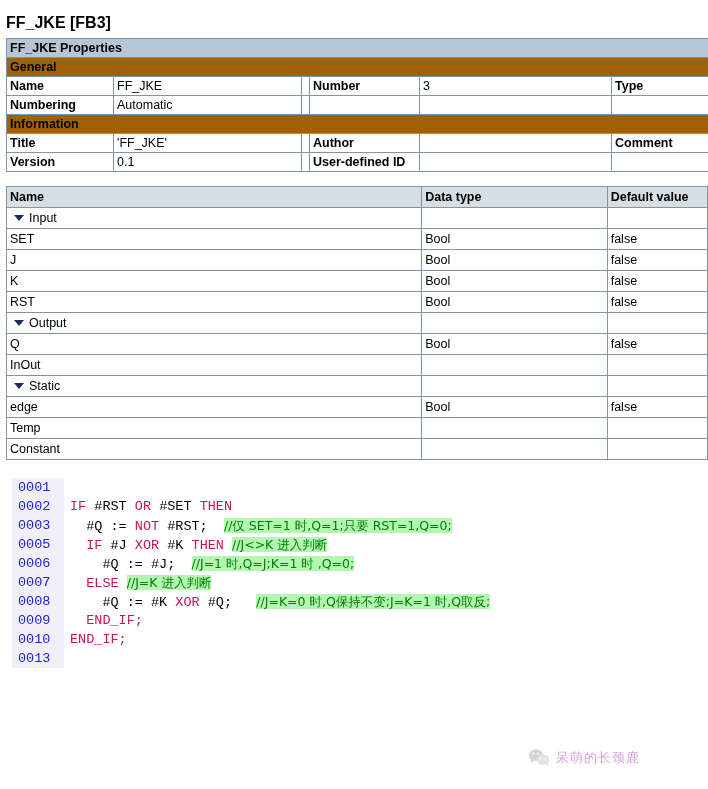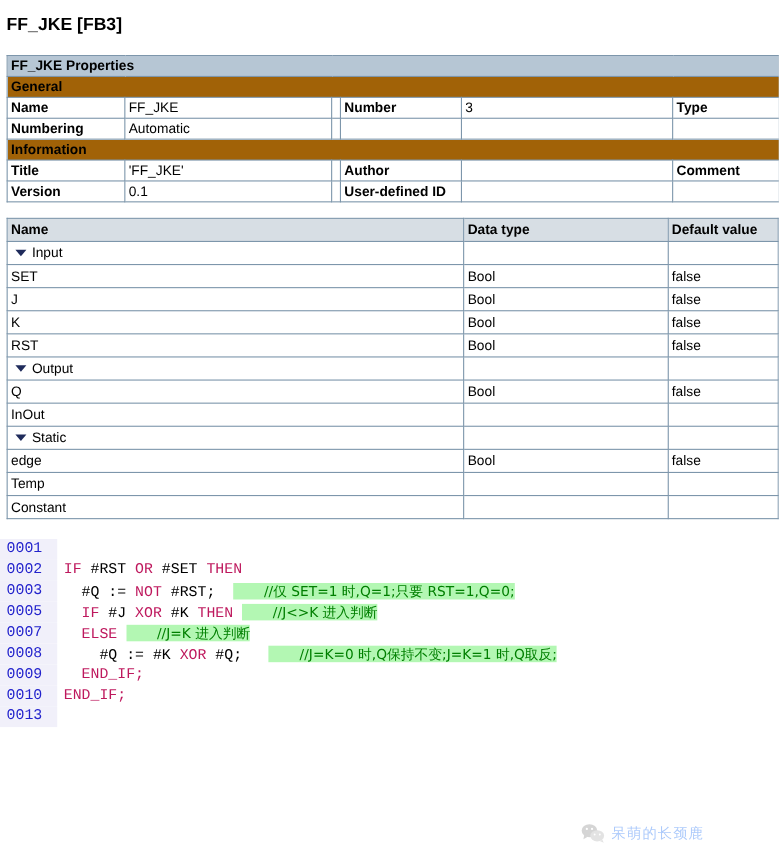--- a/index.html
+++ b/index.html
@@ -20,21 +20,21 @@
   .page-title {
     font-size: 16px;
     font-weight: bold;
     letter-spacing: 0px;
     padding: 8px 6px 0 6px;
     line-height: 30px;
   }
 
   
   .props-wrap {
-    margin: 12px 0 0 6px;
+    margin: 0 0 0 6px;
     width: 628px;
   }
   table.props {
     border-collapse: collapse;
     table-layout: fixed;
     width: 702px;
     font-size: 12.5px;
   }
   table.props td {
     border: 1px solid #7d96ab;
@@ -96,21 +96,21 @@
     border-right: 5px solid transparent;
     border-top: 6px solid #1f2b5b;
     vertical-align: middle;
     margin: 0 5px 2px 4px;
   }
   .ind-nogroup { padding-left: 21px; }
   .ind-member { padding-left: 44px; }
 
   
   .code-wrap {
-    margin: 18px 0 0 0;
+    margin: 18px 0 0 12px;
     font-family: "Liberation Mono", monospace;
     font-size: 13.5px;
     line-height: 19px;
   }
   .code-line {
     display: flex;
     align-items: flex-start;
     height: 19px;
     white-space: pre;
   }
@@ -126,36 +126,36 @@
     padding-left: 6px;
     flex: 1 1 auto;
     white-space: pre;
   }
   .kw   { color: #be185d; }
   .var  { color: #000000; }
   .cmt  {
     color: #007f00;
     background: #b3f7b3;
   }
-  .cn   { font-family: "DejaVu Sans", sans-serif; font-size: 12.5px; padding-left: 28px; }
+  .cn   { font-family: "DejaVu Sans", sans-serif; font-size: 12.5px; }
 
   
   .watermark {
     position: absolute;
     left: 528px;
     top: 748px;
     display: flex;
     align-items: center;
     gap: 6px;
     opacity: 0.42;
   }
   .wm-text {
     font-family: "DejaVu Sans", sans-serif;
     font-size: 13px;
-    color: #3b82f6;
+    color: #a21caf;
     letter-spacing: 1px;
   }
   .wm-logo { width: 22px; height: 19px; }
 </style>
 </head>
 <body>
 
 <div class="page-title">FF_JKE [FB3]</div>
 
 <div class="props-wrap">
@@ -291,20 +291,21 @@
         </tr>
       </tbody>
   </table>
 </div>
 
 <div class="code-wrap">
     <div class="code-line"><span class="lineno">0001</span><span class="codetext"></span></div>
     <div class="code-line"><span class="lineno">0002</span><span class="codetext"><span class="kw">IF </span><span class="var">#RST </span><span class="kw">OR </span><span class="var">#SET </span><span class="kw">THEN</span></span></div>
     <div class="code-line"><span class="lineno">0003</span><span class="codetext"><span class="var">  #Q := </span><span class="kw">NOT </span><span class="var">#RST;  </span><span class="cmt cn">//仅 SET=1 时,Q=1;只要 RST=1,Q=0;</span></span></div>
     <div class="code-line"><span class="lineno">0005</span><span class="codetext"><span class="kw">  IF </span><span class="var">#J </span><span class="kw">XOR </span><span class="var">#K </span><span class="kw">THEN </span><span class="cmt cn">//J&lt;&gt;K 进入判断</span></span></div>
+    <div class="code-line"><span class="lineno">0006</span><span class="codetext"><span class="var">    #Q := #J;  </span><span class="cmt cn">//J=1 时,Q=J;K=1 时 ,Q=0;</span></span></div>
     <div class="code-line"><span class="lineno">0007</span><span class="codetext"><span class="kw">  ELSE </span><span class="cmt cn">//J=K 进入判断</span></span></div>
     <div class="code-line"><span class="lineno">0008</span><span class="codetext"><span class="var">    #Q := #K </span><span class="kw">XOR </span><span class="var">#Q;   </span><span class="cmt cn">//J=K=0 时,Q保持不变;J=K=1 时,Q取反;</span></span></div>
     <div class="code-line"><span class="lineno">0009</span><span class="codetext"><span class="kw">  END_IF;</span></span></div>
     <div class="code-line"><span class="lineno">0010</span><span class="codetext"><span class="kw">END_IF;</span></span></div>
     <div class="code-line"><span class="lineno">0013</span><span class="codetext"></span></div>
   </div>
 
 <div class="watermark">
   <svg class="wm-logo" viewBox="0 0 28 24">
     <ellipse cx="10" cy="9" rx="9" ry="7.5" fill="#9c9c9c"></ellipse>

